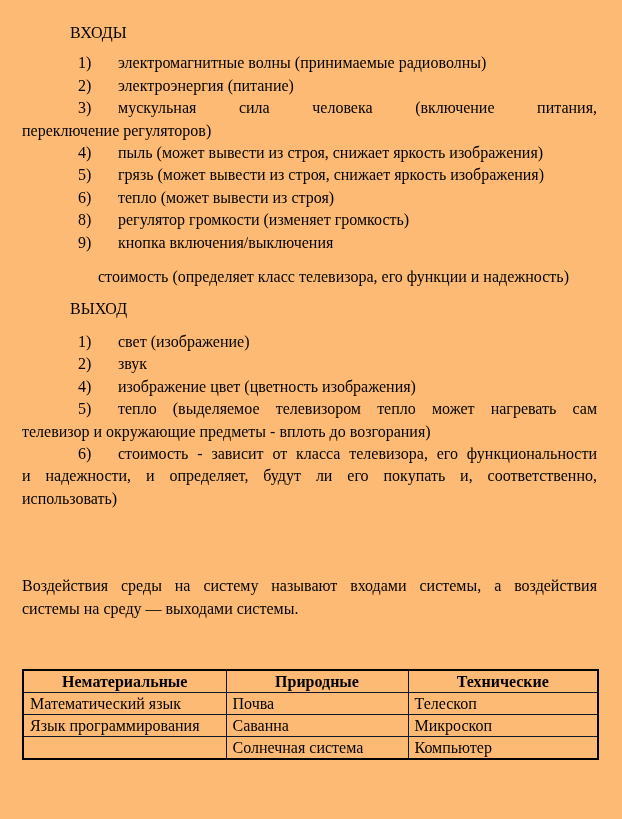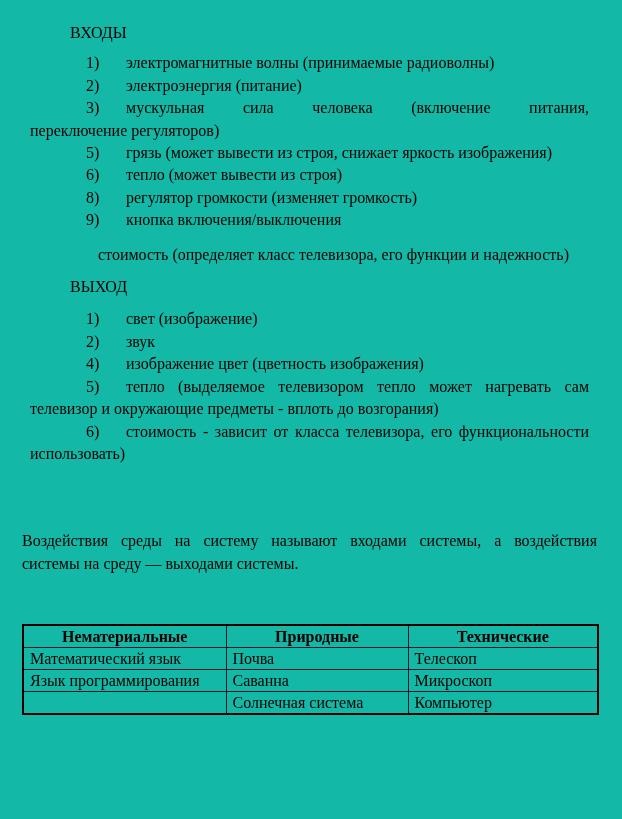--- a/index.html
+++ b/index.html
@@ -1,35 +1,35 @@
 <!DOCTYPE html>
 <html><head>
 <meta charset="utf-8">
 <style>
   html, body { margin: 0; padding: 0; background: #ffffff; }
   .page {
     position: relative;
     width: 622px;
     height: 819px;
     box-sizing: border-box;
-    background: #14b8a6;
+    background: #fdba74;
     color: #000000;
     font-family: "Liberation Serif", serif;
     font-size: 16px;
     line-height: 22.4px;
     padding: 22px 25px 0 22px;
     overflow: hidden;
   }
   .heading {
     padding-left: 48px;
     margin: 0 0 8px 0;
     font-weight: normal;
     font-size: 16px;
   }
-  .list { margin: 8px; }
+  .list { margin: 0; }
   .li { padding-left: 56px; }
   .num { display: inline-block; width: 40px; }
   .jline { text-align: justify; text-align-last: justify; }
   .cont { padding-left: 0; }
   .note { padding-left: 48px; margin: 12px 0 10px 0; text-align: center; }
   .out-list { margin-top: 10px; }
   .para { margin-top: 65px; }
   .para .jline { text-align: justify; text-align-last: justify; }
   table.cat {
     border-collapse: collapse;
@@ -57,40 +57,42 @@
 
   <div class="heading">ВХОДЫ</div>
 
   <div class="list">
     <div class="li"><span class="num">1)</span><span>электромагнитные волны (принимаемые радиоволны)</span></div>
     <div class="li"><span class="num">2)</span><span>электроэнергия (питание)</span></div>
     <div>
       <div class="li jline"><span class="num">3)</span><span>мускульная сила человека (включение питания,</span></div>
       <div class="cont">переключение регуляторов)</div>
     </div>
+    <div class="li"><span class="num">4)</span><span>пыль (может вывести из строя, снижает яркость изображения)</span></div>
     <div class="li"><span class="num">5)</span><span>грязь (может вывести из строя, снижает яркость изображения)</span></div>
     <div class="li"><span class="num">6)</span><span>тепло (может вывести из строя)</span></div>
     <div class="li"><span class="num">8)</span><span>регулятор громкости (изменяет громкость)</span></div>
     <div class="li"><span class="num">9)</span><span>кнопка включения/выключения</span></div>
   </div>
 
   <div class="note">стоимость (определяет класс телевизора, его функции и надежность)</div>
 
   <div class="heading">ВЫХОД</div>
 
   <div class="list out-list">
     <div class="li"><span class="num">1)</span><span>свет (изображение)</span></div>
     <div class="li"><span class="num">2)</span><span>звук</span></div>
     <div class="li"><span class="num">4)</span><span>изображение цвет (цветность изображения)</span></div>
     <div>
       <div class="li jline"><span class="num">5)</span><span>тепло (выделяемое телевизором тепло может нагревать сам</span></div>
       <div class="cont">телевизор и окружающие предметы - вплоть до возгорания)</div>
     </div>
     <div>
       <div class="li jline"><span class="num">6)</span><span>стоимость - зависит от класса телевизора, его функциональности</span></div>
+      <div class="cont jline">и надежности, и определяет, будут ли его покупать и, соответственно,</div>
       <div class="cont">использовать)</div>
     </div>
   </div>
 
   <div class="para">
     <div class="jline">Воздействия среды на систему называют входами системы, а воздействия</div>
     <div>системы на среду — выходами системы.</div>
   </div>
 
   <table class="cat">

